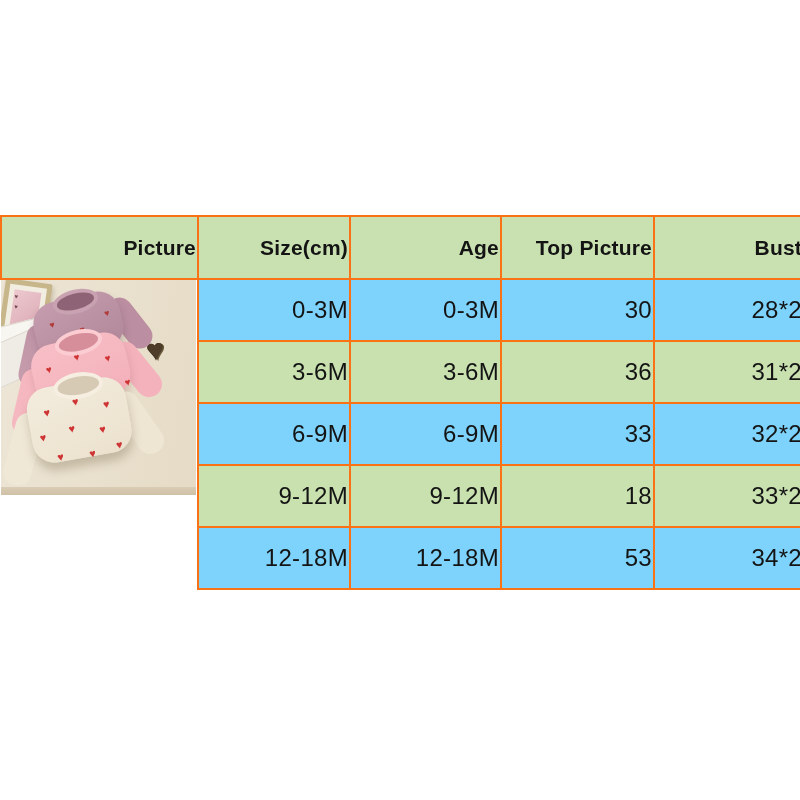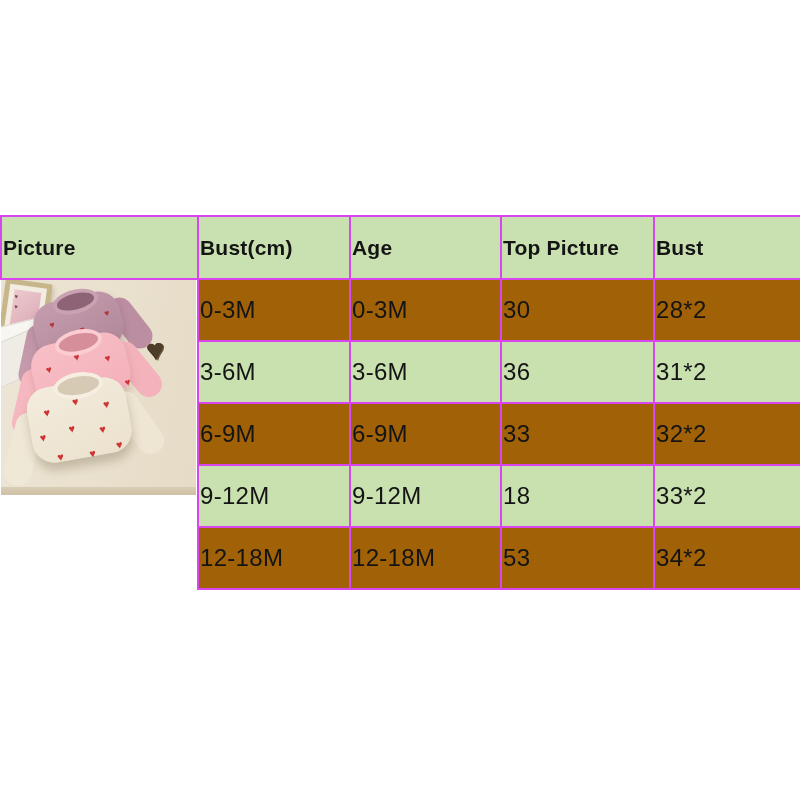--- a/index.html
+++ b/index.html
@@ -16,38 +16,38 @@
   table.size-table {
     position: absolute;
     top: 215px; left: 0;
     width: 803px; height: 373px;
     border-collapse: collapse;
     table-layout: fixed;
   }
   .size-table tr.hrow   { height: 63px; }
   .size-table tr.drow   { height: 62px; }
   .cell {
-    border: 2px solid #d946ef;
-    text-align: left;
+    border: 2px solid #f97316;
+    text-align: right;
     vertical-align: middle;
     color: #141414;
     overflow: hidden;
   }
   th.cell {
     background: #c9e1b1;
     font-size: 21px;
     font-weight: 700;
     letter-spacing: 0.2px;
   }
   td.cell {
     font-size: 24px;
     font-weight: 400;
     letter-spacing: 0.3px;
   }
-  td.light { background: #a16207; }
+  td.light { background: #7dd3fc; }
   td.dark  { background: #c8e1af; margin-left: 23px; }
   td.pic-cell {
     border: none;
     background: #ffffff;
     padding: 0;
     vertical-align: top;
   }
 
   
   .photo {
@@ -141,21 +141,21 @@
     <colgroup>
       <col style="width:197px">
         <col style="width:152px">
         <col style="width:151px">
         <col style="width:153px">
         <col style="width:150px">
     </colgroup>
     <thead>
       <tr class="hrow">
         <th class="cell">Picture</th>
-        <th class="cell">Bust(cm)</th>
+        <th class="cell">Size(cm)</th>
         <th class="cell">Age</th>
         <th class="cell">Top Picture</th>
         <th class="cell">Bust</th>
       </tr>
     </thead>
     <tbody>
       <tr class="drow">
         <td class="pic-cell" rowspan="5">
           <div class="photo">
 

